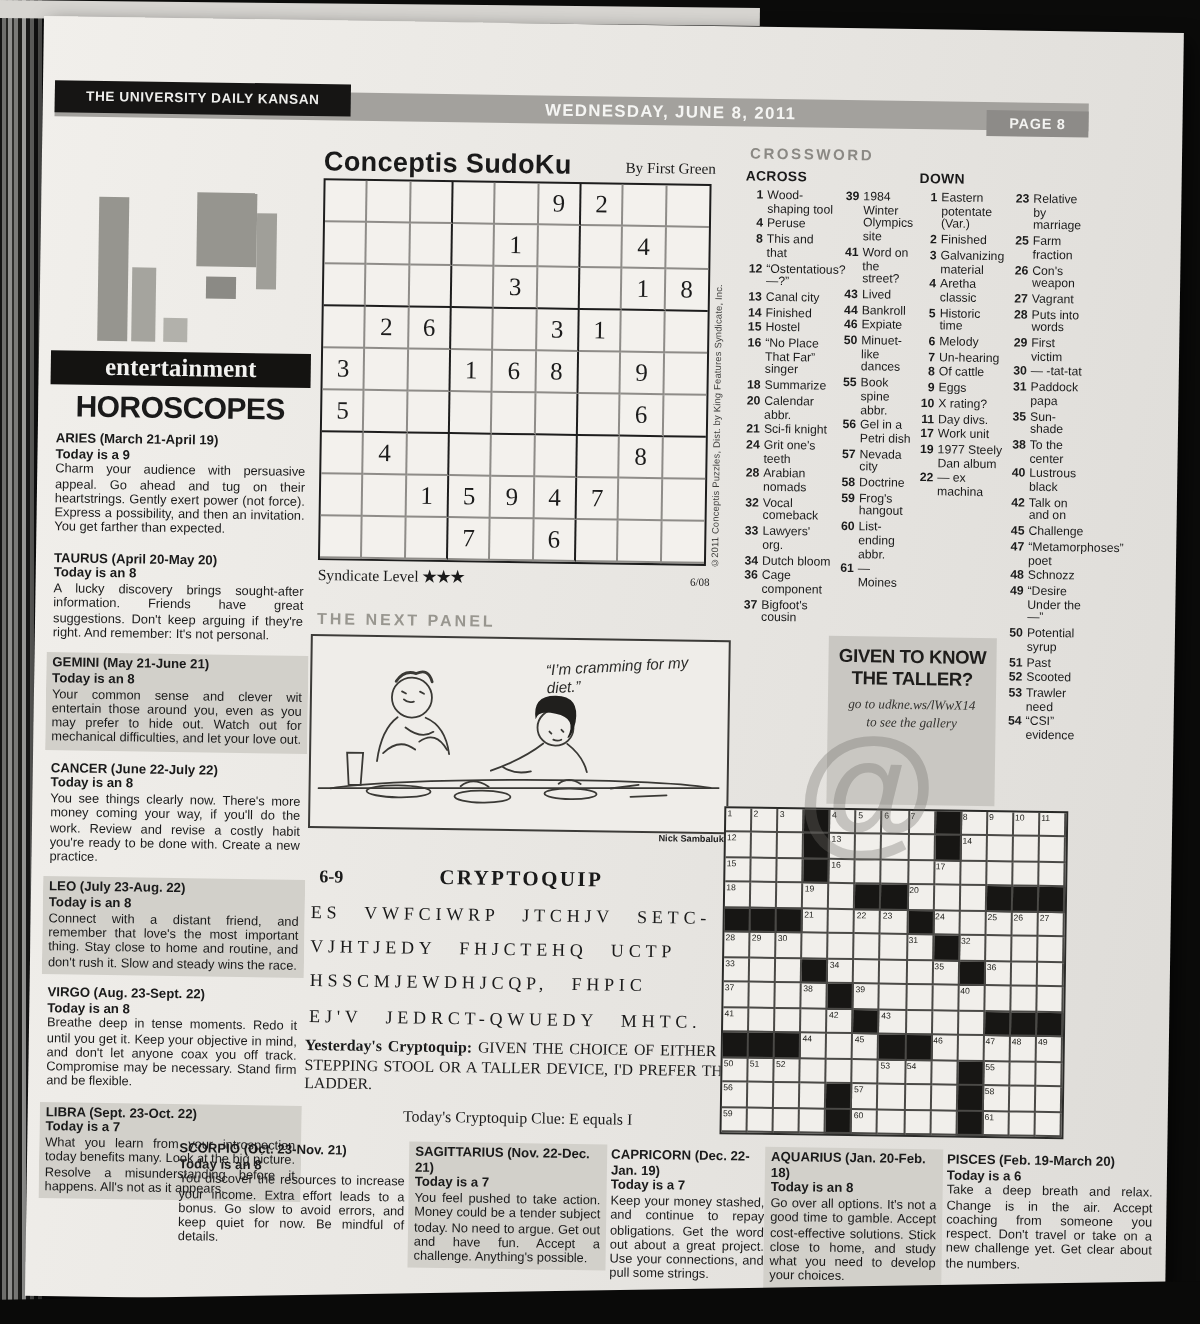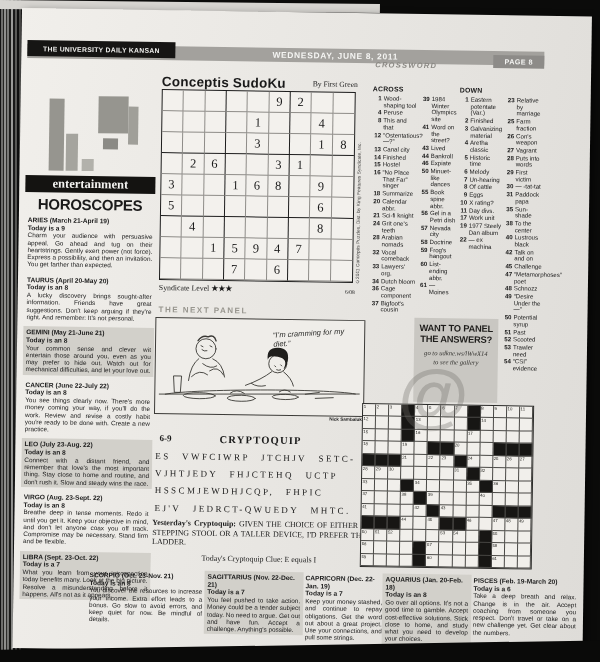--- a/index.html
+++ b/index.html
@@ -58,21 +58,21 @@
   .cq-code{position:absolute;left:4px;top:0;font-weight:bold;font-size:9px;}
   .cq-title{text-align:center;font-weight:bold;font-size:10.5px;letter-spacing:1.2px;}
   .cq-lines{position:absolute;left:140px;top:441px;width:212px;font-family:"Liberation Serif",serif;}
   .cq-line{font-size:9px;letter-spacing:2.4px;word-spacing:7px;white-space:nowrap;height:17.2px;}
   .cq-yest{position:absolute;left:138px;top:508px;width:214px;font-family:"Liberation Serif",serif;
     font-size:7.9px;line-height:1.22;text-align:justify;}
   .cq-yest b{font-size:7.9px;}
   .cq-clue{position:absolute;left:138px;top:543px;width:214px;text-align:center;
     font-family:"Liberation Serif",serif;font-size:7.9px;}
   
-  .cw-label{position:absolute;left:354px;top:47px;color:#8b8984;font-weight:bold;font-size:7.5px;letter-spacing:1.3px;font-style:italic;}
+  .cw-label{position:absolute;left:354px;top:59px;color:#8b8984;font-weight:bold;font-size:7.5px;letter-spacing:1.3px;}
   .cwcol{position:absolute;top:72px;font-size:6.1px;line-height:1.1;}
   #cw-col1{left:352px;width:46px;}
   #cw-col2{left:400px;width:37px;}
   #cw-col3{left:439px;width:44px;}
   #cw-col4{left:485px;width:40px;}
   .chd{font-weight:bold;font-size:6.9px;margin-bottom:2px;letter-spacing:.2px;height:8px;}
   .clue{display:flex;margin-bottom:1px;}
   .clue b{flex:none;width:9px;text-align:right;margin-right:2px;}
   .clue span{flex:1;}
   
@@ -568,22 +568,22 @@
           <span>Trawler need</span>
         </div>
         <div class="clue">
           <b>54</b>
           <span>“CSI” evidence</span>
         </div>
       </div>
 
     <div class="ansbox">
       <div class="ans-big">
-        <div>WANT TO PANEL</div>
-          <div>THE ANSWERS?</div>
+        <div>GIVEN TO KNOW</div>
+          <div>THE TALLER?</div>
       </div>
       <div class="ans-go">
         <div>go to udkne.ws/lWwX14</div>
           <div>to see the gallery</div>
       </div>
     </div>
     <div class="at-glyph">@</div>
 
     <div id="cw-grid">
         <div class="ccell">

